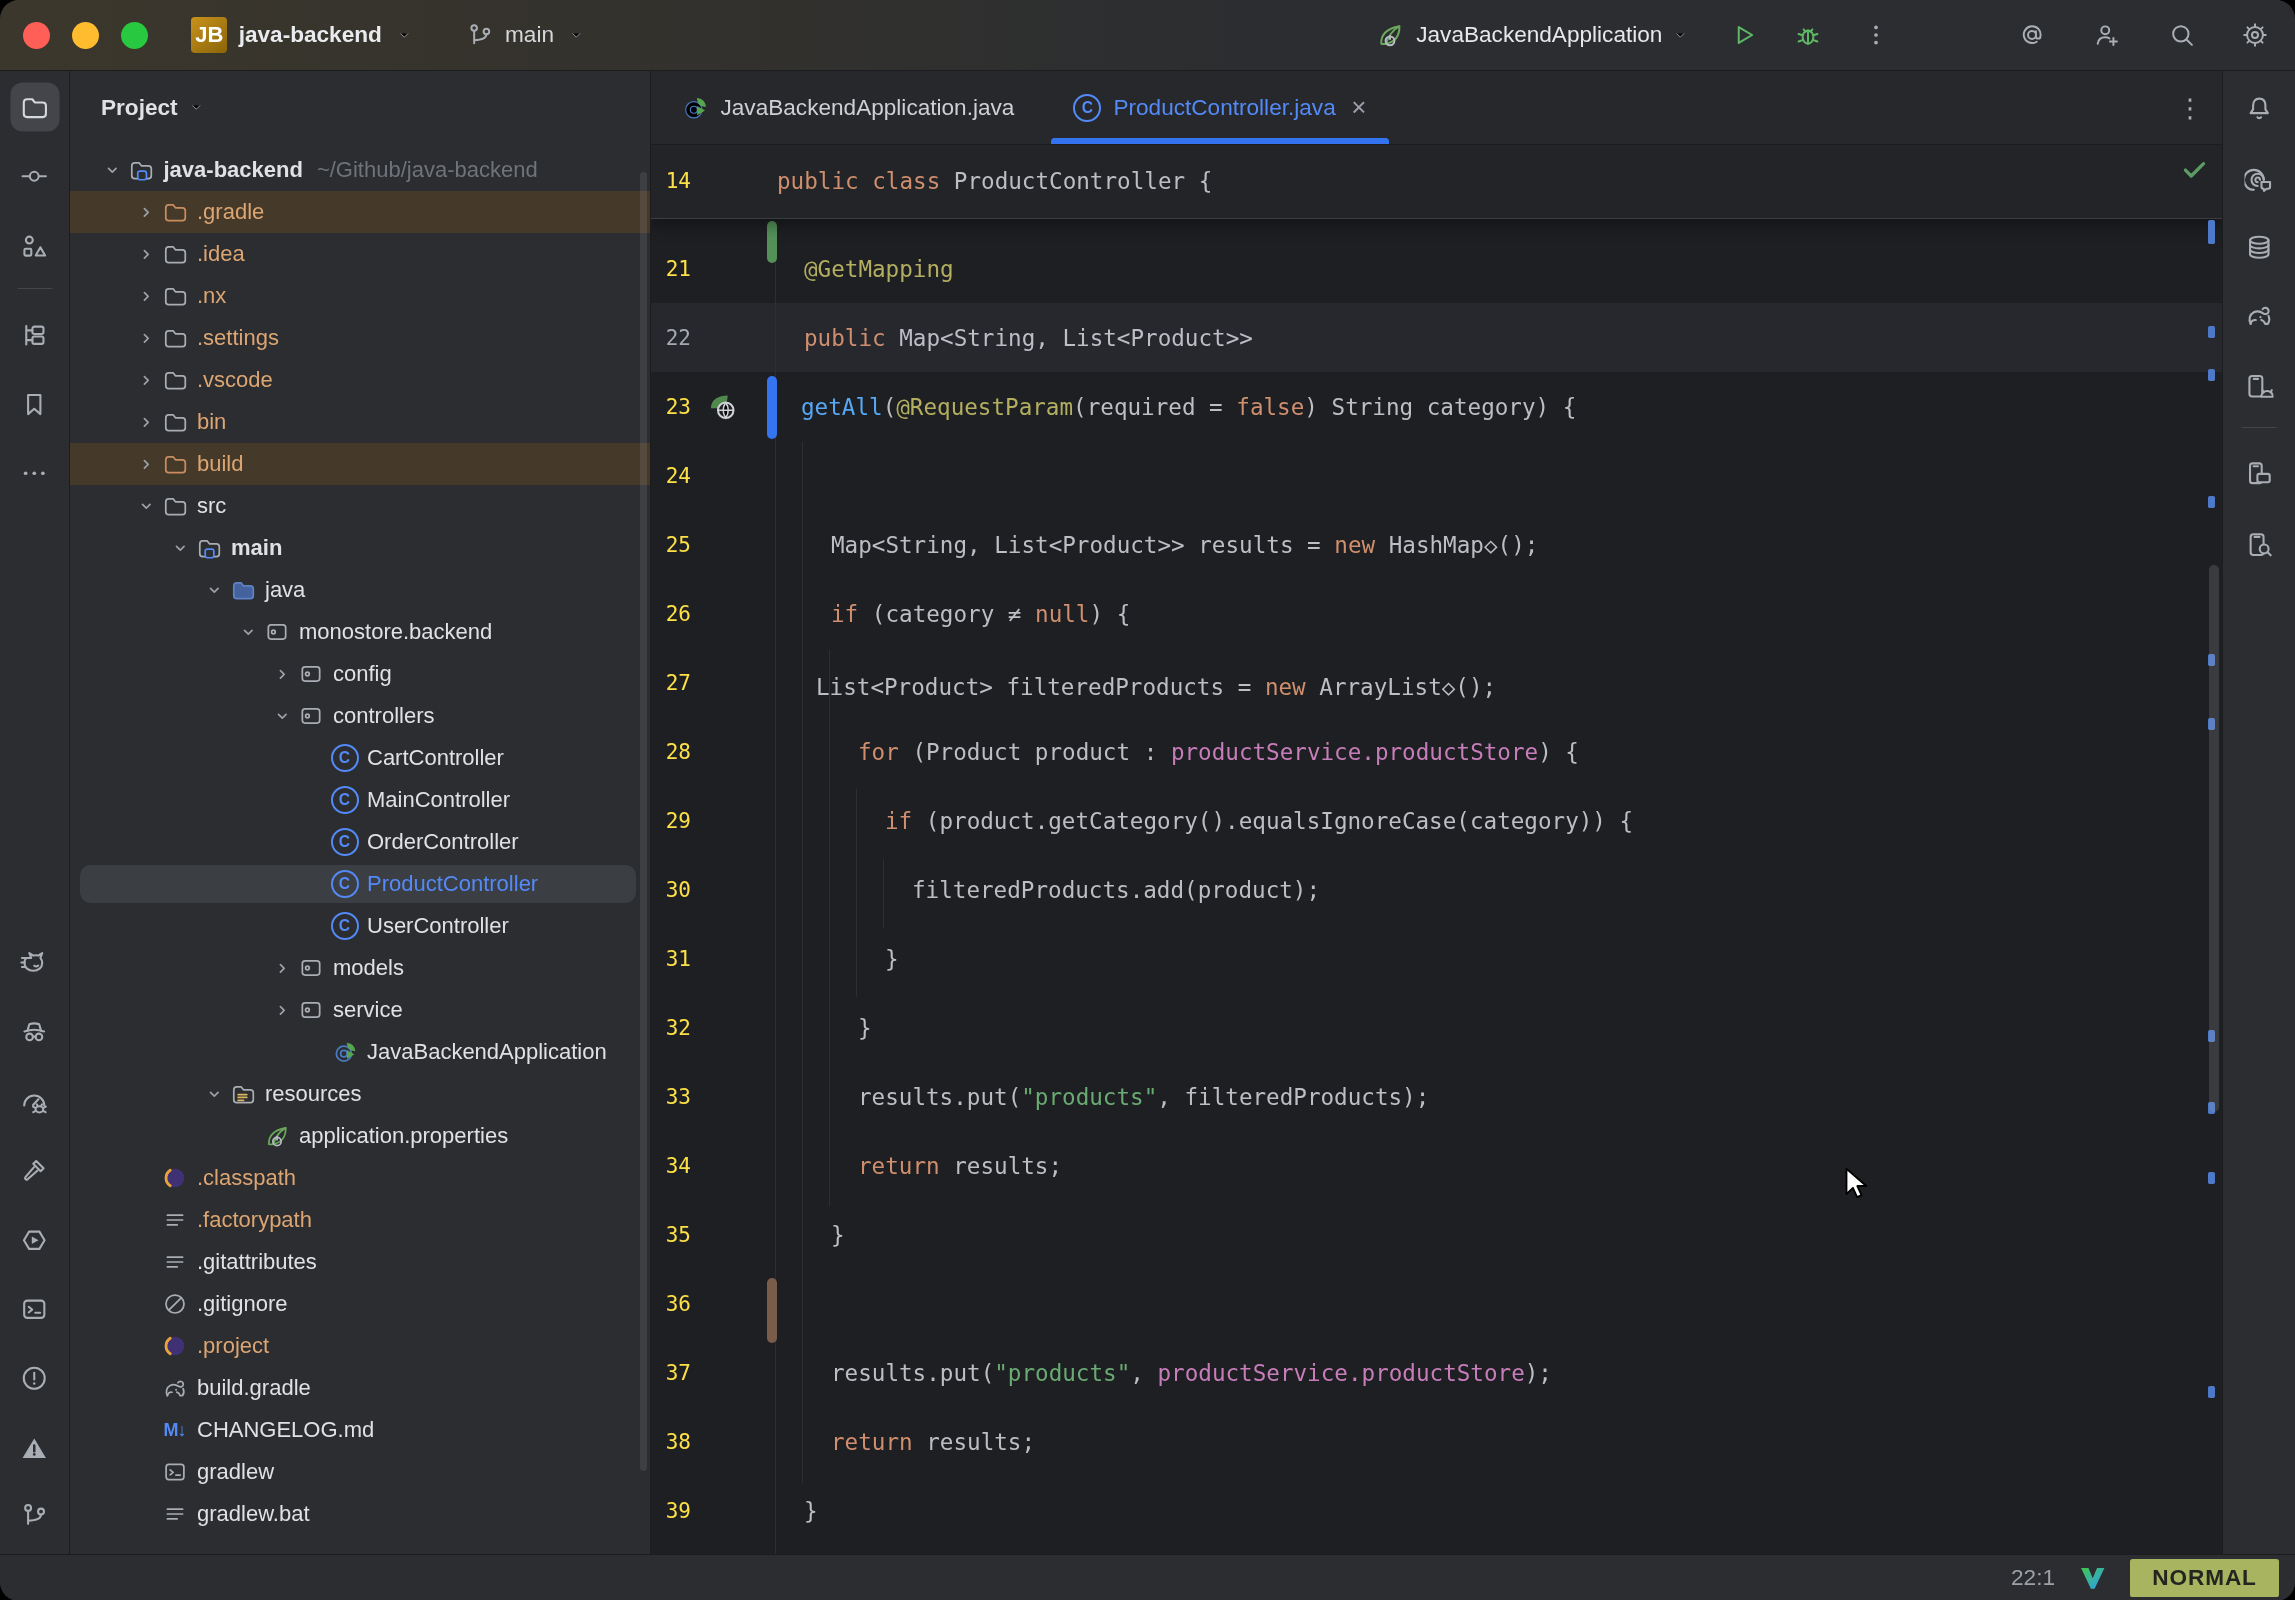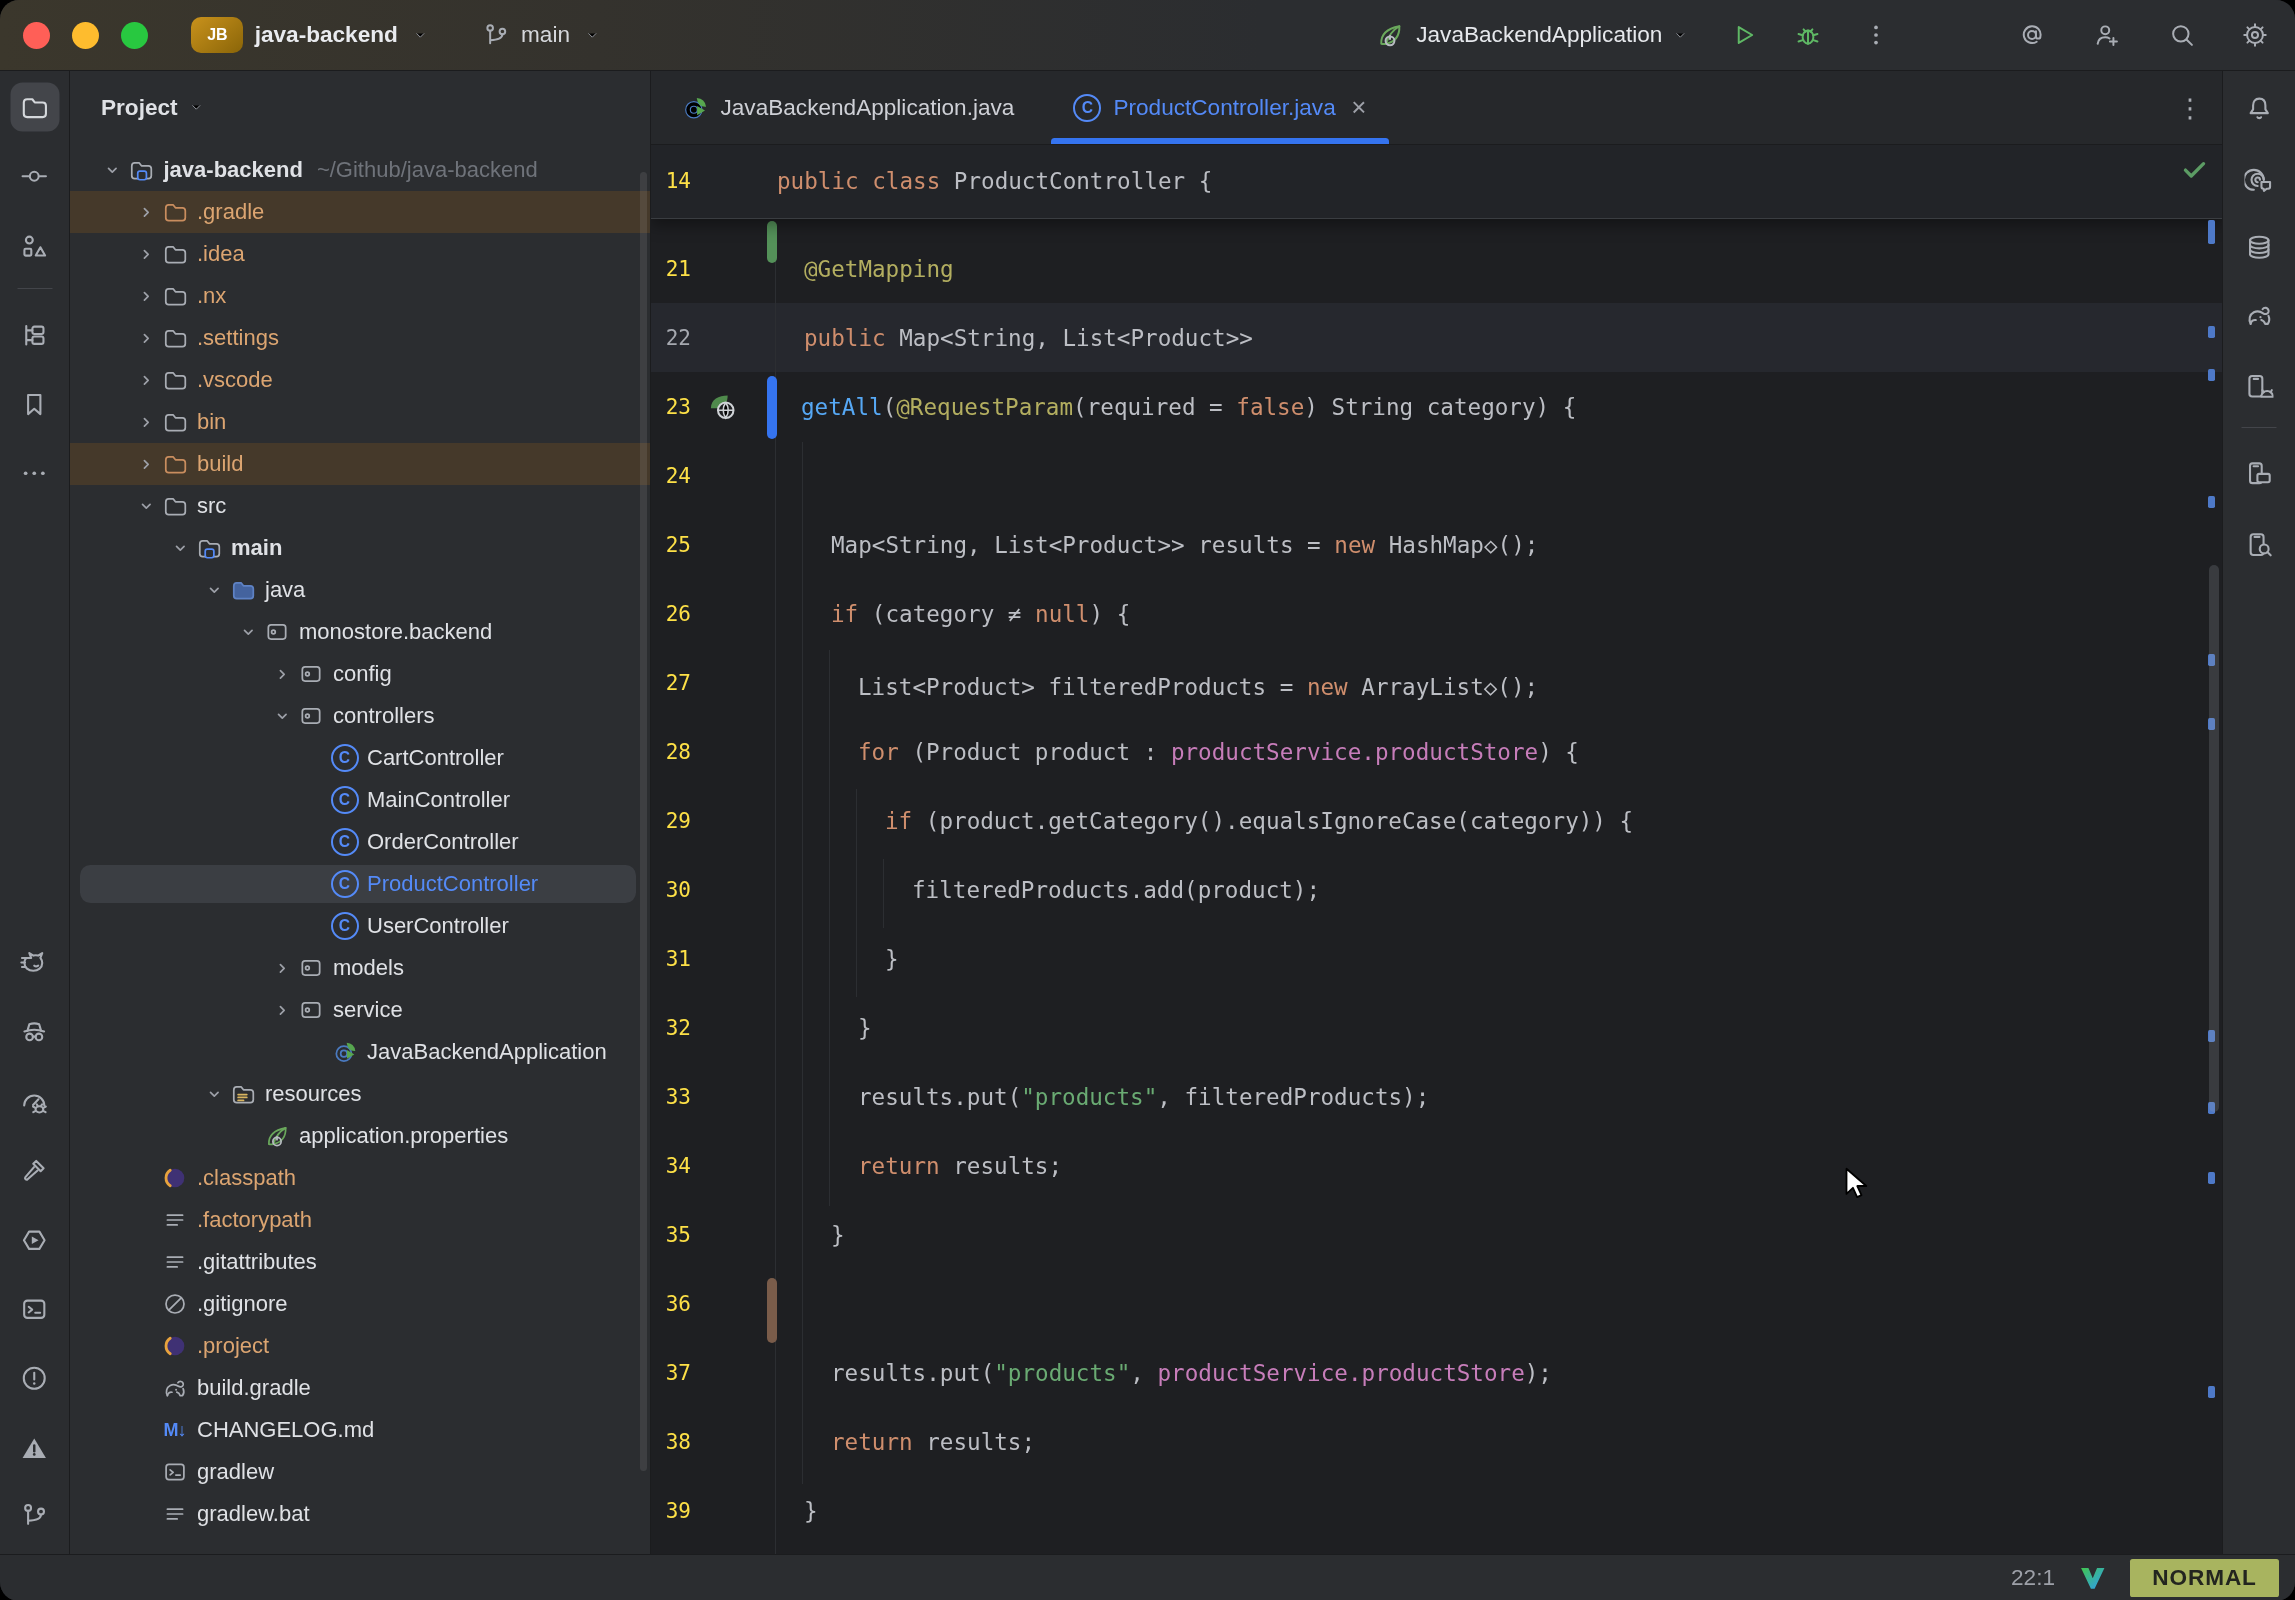--- a/index.html
+++ b/index.html
@@ -11,22 +11,22 @@
 
   
   .titlebar{position:absolute;top:0;left:0;right:0;height:70px;
     background:linear-gradient(90deg,#3B372C 0%,#34322d 26%,#2B2D30 55%,#2B2D30 100%);
     border-bottom:0.9px solid #1B1C1E;display:flex;align-items:center;}
   .traffic{display:flex;gap:22px;margin-left:23.4px;}
   .tl{width:27px;height:27px;border-radius:50%;}
   .proj-widget,.branch-widget{display:flex;align-items:center;gap:11.3px;cursor:default;}
   .proj-widget{margin-left:43px;}
   .branch-widget{margin-left:50px;}
-  .jb-badge{width:52px;height:36px;border-radius:10px;background:linear-gradient(140deg,#C9921C,#8A6508);
-    display:flex;align-items:center;justify-content:center;font-weight:bold;font-size:16px;color:#fff;}
+  .jb-badge{width:36px;height:36px;border-radius:4px;background:linear-gradient(140deg,#C9921C,#8A6508);
+    display:flex;align-items:center;justify-content:center;font-weight:bold;font-size:22px;color:#fff;}
   .tb-name{font-size:22.6px;font-weight:600;color:#E9EBEF;}
   .tb-plain{font-size:22.6px;color:#D5D7DB;}
   .chev svg{width:22.6px;height:22.6px;stroke:#9DA0A8;}
   .tb-right{margin-left:auto;display:flex;align-items:center;padding-right:26px;}
   .rw-label{font-size:22.6px;color:#E6E8EC;margin-left:12px;}
   .grn{color:#5FB865;}
 
   
   .stripe{position:absolute;top:71px;bottom:47px;width:69px;background:#2B2D30;}
   .stripe-left{left:0;border-right:0.9px solid #1B1C1E;}
@@ -787,21 +787,21 @@
           <span class="ccode" style="padding-left: 54px;"><span class="tok-t">Map&lt;String, List&lt;Product&gt;&gt; results = </span><span class="tok-k">new</span><span class="tok-t"> HashMap◇();</span></span>
         </div>
         <div class="cline">
           <span class="num">26</span>
           <span class="gslot"></span>
           <span class="ccode" style="padding-left: 54px;"><span class="tok-k">if</span><span class="tok-t"> (category ≠ </span><span class="tok-k">null</span><span class="tok-t">) {</span></span>
         </div>
         <div class="cline">
           <span class="num">27</span>
           <span class="gslot"></span>
-          <span class="ccode" style="padding-left: 81px; margin-top: 8px;"><span class="tok-t">List&lt;Product&gt; filteredProducts = </span><span class="tok-k">new</span><span class="tok-t"> ArrayList◇();</span></span>
+          <span class="ccode" style="padding-left: 39px; margin-top: 8px;"><span class="tok-t">List&lt;Product&gt; filteredProducts = </span><span class="tok-k">new</span><span class="tok-t"> ArrayList◇();</span></span>
         </div>
         <div class="cline">
           <span class="num">28</span>
           <span class="gslot"></span>
           <span class="ccode" style="padding-left: 81px;"><span class="tok-k">for</span><span class="tok-t"> (Product product : </span><span class="tok-f">productService.productStore</span><span class="tok-t">) {</span></span>
         </div>
         <div class="cline">
           <span class="num">29</span>
           <span class="gslot"></span>
           <span class="ccode" style="padding-left: 108px;"><span class="tok-k">if</span><span class="tok-t"> (product.getCategory().equalsIgnoreCase(category)) {</span></span>

